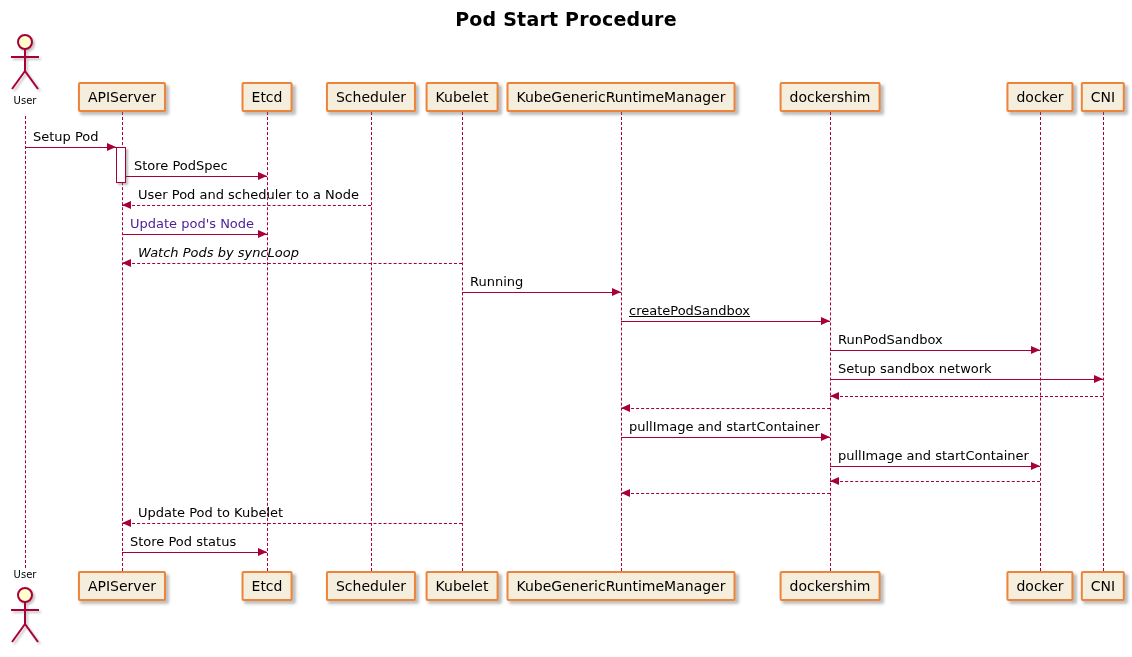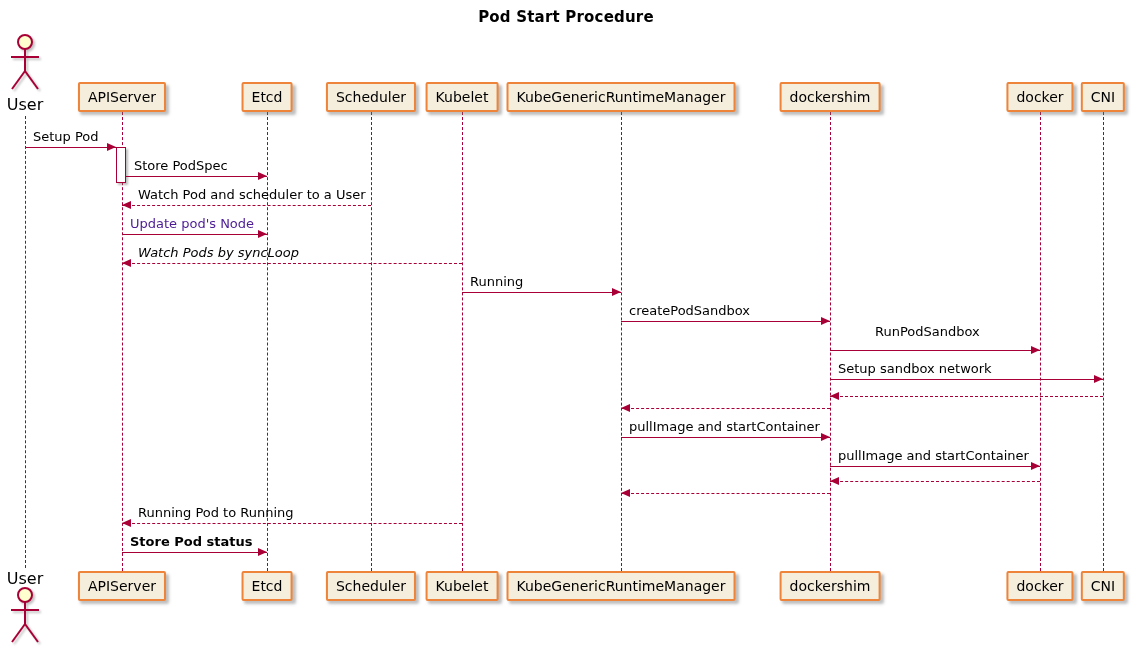--- a/index.html
+++ b/index.html
@@ -1,25 +1,25 @@
 <!DOCTYPE html>
 <html><head>
 <meta charset="utf-8">
 <style>
   html,body{margin:0;padding:0;background:#ffffff}
   body{font-family:"DejaVu Sans","Liberation Sans",sans-serif;color:#000}
   #stage{position:relative;width:1132px;height:657px;background:#fff;overflow:hidden}
   .title{position:absolute;top:8px;left:0;width:100%;text-align:center;
-         font-size:15px;font-weight:bold;letter-spacing:.2px}
+         font-size:19px;font-weight:bold;letter-spacing:.2px}
   .lifeline{position:absolute;width:0;border-left:1px dashed var(--line)}
   .pbox{position:absolute;transform:translateX(-50%);height:26px;line-height:26px;
         padding:0 8px;font-size:14px;white-space:nowrap;text-align:center;
         background:var(--pfill);border:2px solid var(--pborder);border-radius:2px;
         box-shadow:3px 3px 3px rgba(110,110,110,.45)}
-  .actor-label{position:absolute;transform:translateX(-50%);font-size:16px;white-space:nowrap}
+  .actor-label{position:absolute;transform:translateX(-50%);font-size:10px;white-space:nowrap}
   .actor-svg{position:absolute;filter:drop-shadow(2px 2px 1px rgba(120,120,120,.45))}
   .msg-line{position:absolute;height:0}
   .msg-line.solid{border-top:1px solid var(--line)}
   .msg-line.dashed{border-top:1px dashed var(--line)}
   .arrow{position:absolute;width:0;height:0;border-top:4px solid transparent;border-bottom:4px solid transparent}
   .arrow.r{border-left:9px solid var(--line)}
   .arrow.l{border-right:9px solid var(--line)}
   .msg-label{position:absolute;font-size:13px;white-space:nowrap}
   .activation{position:absolute;width:8px;background:#ffffff;border:1px solid var(--line);
               box-shadow:2px 2px 2px rgba(110,110,110,.45)}
@@ -41,59 +41,59 @@
       <div class="lifeline" style="left: 1103px; top: 112px; height: 459px;"></div>
       <div class="activation" style="left: 116px; top: 147px; height: 34px;"></div>
       <div class="msg-line solid" style="left: 25px; top: 147px; width: 91px;"></div>
       <div class="arrow r" style="left: 107px; top: 143px;"></div>
       <div class="msg-label" style="left: 33px; top: 129px; color: rgb(0, 0, 0);">Setup Pod</div>
       <div class="msg-line solid" style="left: 126px; top: 176px; width: 141px;"></div>
       <div class="arrow r" style="left: 258px; top: 172px;"></div>
       <div class="msg-label" style="left: 134px; top: 158px; color: rgb(0, 0, 0);">Store PodSpec</div>
       <div class="msg-line dashed" style="left: 122px; top: 205px; width: 249px;"></div>
       <div class="arrow l" style="left: 122px; top: 201px;"></div>
-      <div class="msg-label" style="left: 138px; top: 187px; color: rgb(0, 0, 0);">Watch Pod and scheduler to a User</div>
+      <div class="msg-label" style="left: 138px; top: 187px; color: rgb(0, 0, 0);">User Pod and scheduler to a Node</div>
       <div class="msg-line solid" style="left: 122px; top: 234px; width: 145px;"></div>
       <div class="arrow r" style="left: 258px; top: 230px;"></div>
       <div class="msg-label" style="left: 130px; top: 216px; color: #4c1d95;">Update pod's Node</div>
       <div class="msg-line dashed" style="left: 122px; top: 263px; width: 340px;"></div>
       <div class="arrow l" style="left: 122px; top: 259px;"></div>
       <div class="msg-label" style="left: 138px; top: 245px; color: rgb(0, 0, 0); font-style: italic;">Watch Pods by syncLoop</div>
       <div class="msg-line solid" style="left: 462px; top: 292px; width: 159px;"></div>
       <div class="arrow r" style="left: 612px; top: 288px;"></div>
       <div class="msg-label" style="left: 470px; top: 274px; color: rgb(0, 0, 0);">Running</div>
       <div class="msg-line solid" style="left: 621px; top: 321px; width: 209px;"></div>
       <div class="arrow r" style="left: 821px; top: 317px;"></div>
-      <div class="msg-label" style="left: 629px; top: 303px; color: rgb(0, 0, 0);">createPodSandbox</div>
+      <div class="msg-label" style="left: 629px; top: 303px; color: rgb(0, 0, 0); text-decoration: underline;">createPodSandbox</div>
       <div class="msg-line solid" style="left: 830px; top: 350px; width: 210px;"></div>
       <div class="arrow r" style="left: 1031px; top: 346px;"></div>
-      <div class="msg-label" style="left: 838px; top: 324px; color: rgb(0, 0, 0); margin-left: 37px;">RunPodSandbox</div>
+      <div class="msg-label" style="left: 838px; top: 332px; color: rgb(0, 0, 0);">RunPodSandbox</div>
       <div class="msg-line solid" style="left: 830px; top: 379px; width: 273px;"></div>
       <div class="arrow r" style="left: 1094px; top: 375px;"></div>
       <div class="msg-label" style="left: 838px; top: 361px; color: rgb(0, 0, 0);">Setup sandbox network</div>
       <div class="msg-line dashed" style="left: 830px; top: 396px; width: 273px;"></div>
       <div class="arrow l" style="left: 830px; top: 392px;"></div>
       <div class="msg-line dashed" style="left: 621px; top: 408px; width: 209px;"></div>
       <div class="arrow l" style="left: 621px; top: 404px;"></div>
       <div class="msg-line solid" style="left: 621px; top: 437px; width: 209px;"></div>
       <div class="arrow r" style="left: 821px; top: 433px;"></div>
       <div class="msg-label" style="left: 629px; top: 419px; color: rgb(0, 0, 0);">pullImage and startContainer</div>
       <div class="msg-line solid" style="left: 830px; top: 466px; width: 210px;"></div>
       <div class="arrow r" style="left: 1031px; top: 462px;"></div>
       <div class="msg-label" style="left: 838px; top: 448px; color: rgb(0, 0, 0);">pullImage and startContainer</div>
       <div class="msg-line dashed" style="left: 830px; top: 481px; width: 210px;"></div>
       <div class="arrow l" style="left: 830px; top: 477px;"></div>
       <div class="msg-line dashed" style="left: 621px; top: 493px; width: 209px;"></div>
       <div class="arrow l" style="left: 621px; top: 489px;"></div>
       <div class="msg-line dashed" style="left: 122px; top: 523px; width: 340px;"></div>
       <div class="arrow l" style="left: 122px; top: 519px;"></div>
-      <div class="msg-label" style="left: 138px; top: 505px; color: rgb(0, 0, 0);">Running Pod to Running</div>
+      <div class="msg-label" style="left: 138px; top: 505px; color: rgb(0, 0, 0);">Update Pod to Kubelet</div>
       <div class="msg-line solid" style="left: 122px; top: 552px; width: 145px;"></div>
       <div class="arrow r" style="left: 258px; top: 548px;"></div>
-      <div class="msg-label" style="left: 130px; top: 534px; color: rgb(0, 0, 0); font-weight: bold;">Store Pod status</div>
+      <div class="msg-label" style="left: 130px; top: 534px; color: rgb(0, 0, 0);">Store Pod status</div>
       <div class="actor-svg" style="left: -1px; top: 33px;"><svg width="52" height="60" viewBox="0 0 52 60">
           <circle cx="26" cy="9" r="7" fill="#FEFECE" stroke="#A80036" stroke-width="2"></circle>
           <line x1="26" y1="16" x2="26" y2="38" stroke="#A80036" stroke-width="2"></line>
           <line x1="12" y1="24" x2="40" y2="24" stroke="#A80036" stroke-width="2"></line>
           <line x1="26" y1="38" x2="13" y2="56" stroke="#A80036" stroke-width="2"></line>
           <line x1="26" y1="38" x2="39" y2="56" stroke="#A80036" stroke-width="2"></line>
         </svg></div>
       <div class="actor-label" style="left: 25px; top: 95px; color: rgb(0, 0, 0);">User</div>
       <div class="actor-label" style="left: 25px; top: 569px; color: rgb(0, 0, 0);">User</div>
       <div class="actor-svg" style="left: -1px; top: 586px;"><svg width="52" height="60" viewBox="0 0 52 60">

